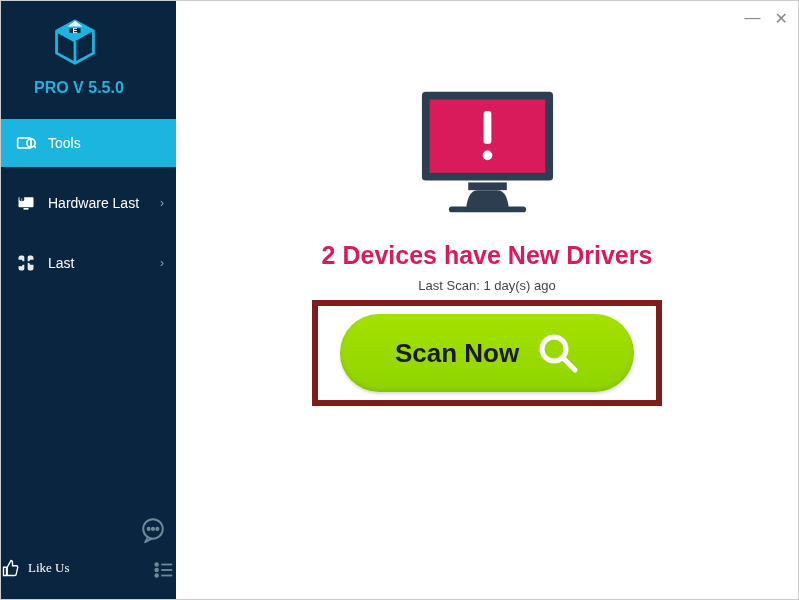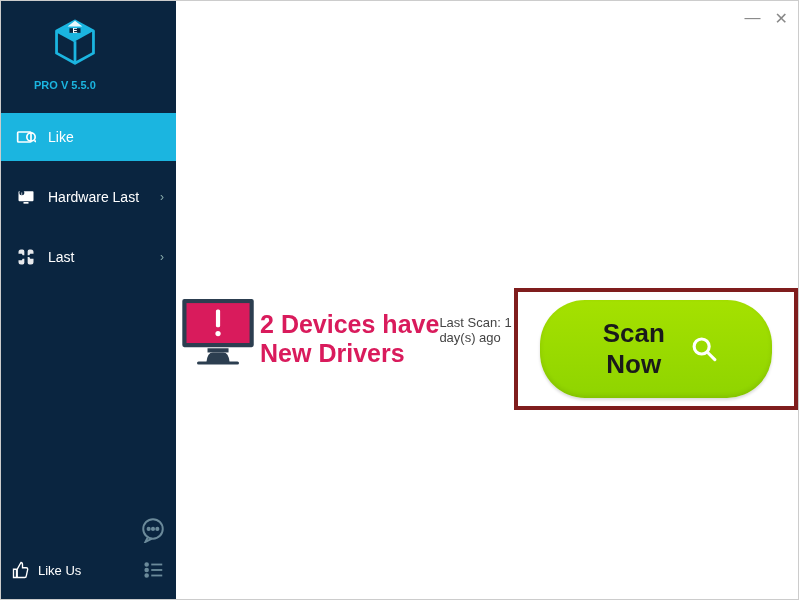--- a/index.html
+++ b/index.html
@@ -32,21 +32,21 @@
     }
     .brand-name {
       font-size: 20px;
       font-weight: 300;
       color: #fff;
       font-style: italic;
       letter-spacing: 0.5px;
       margin-left: 5px;
     }
     .version {
-      font-size: 11px;
+      font-size: 16px;
       color: #1BB5E0;
       font-weight: bold;
       margin-top: 2px;
       margin-left: 18px;
     }
     .nav {
       margin-top: 10px;
       flex: 1;
     }
     .nav-item {
@@ -69,23 +69,24 @@
       flex-shrink: 0;
     }
     .nav-chevron {
       position: absolute;
       right: 12px;
       color: #8aa;
       font-size: 12px;
     }
     .bottom-row {
       display: flex;
-      align-items: center;
-      padding: 10px 11px 18px;
+      align-items: flex-start;
+      padding: 10px 1px 18px;
       justify-content: space-between;
+      font-family: Liberation Serif, serif;
     }
     .like-us {
       display: flex;
       align-items: center;
       cursor: pointer;
       font-size: 13px;
     }
     .like-icon {
       width: 18px;
       height: 18px;
@@ -108,45 +109,44 @@
       right: 10px;
       display: flex;
       gap: 14px;
       color: #888;
       font-size: 16px;
     }
     .win-btn { cursor: pointer; }
     .content {
       flex: 1;
       display: flex;
-      flex-direction: row;
+      flex-direction: column;
       align-items: center;
       padding-top: 85px;
     }
     .monitor-icon {
       width: 155px;
       height: 135px;
       margin-bottom: 20px;
     }
     .headline {
       color: #D91B5C;
       font-size: 25px;
       font-weight: bold;
       margin-bottom: 8px;
     }
     .subline {
       color: #444;
       font-size: 13px;
-      margin-bottom: 25px;
+      margin-bottom: 7px;
     }
     .scan-highlight {
-      border: 4px solid #7f1d1d;
+      border: 6px solid #7f1d1d;
       padding: 8px 22px;
       display: inline-block;
-      margin-top: 12px;
     }
     .scan-btn {
       background: linear-gradient(to bottom, #A5E100, #8FD400);
       border: none;
       border-radius: 45px;
       padding: 18px 55px 18px 55px;
       cursor: pointer;
       display: flex;
       align-items: center;
       gap: 18px;
@@ -176,21 +176,21 @@
     <div class="version">PRO V 5.5.0</div>
   </div>
 
   <div class="nav">
     <div class="nav-item active">
       <svg class="nav-icon" viewBox="0 0 24 24" fill="none" stroke="#fff" stroke-width="2">
         <rect x="2" y="6" width="16" height="12" rx="1"></rect>
         <circle cx="18" cy="12" r="5"></circle>
         <line x1="22" y1="16" x2="24" y2="18"></line>
       </svg>
-      <span>Like</span>
+      <span>Tools</span>
     </div>
 
 
     <div class="nav-item">
       <svg class="nav-icon" viewBox="0 0 24 24" fill="#fff">
         <rect x="3" y="5" width="18" height="12" rx="1"></rect>
         <rect x="9" y="18" width="6" height="2"></rect>
         <circle cx="7" cy="7" r="3" fill="#0a2540"></circle>
         <text x="7" y="9.5" text-anchor="middle" fill="#fff" font-size="5" font-weight="bold">i</text>
       </svg>

